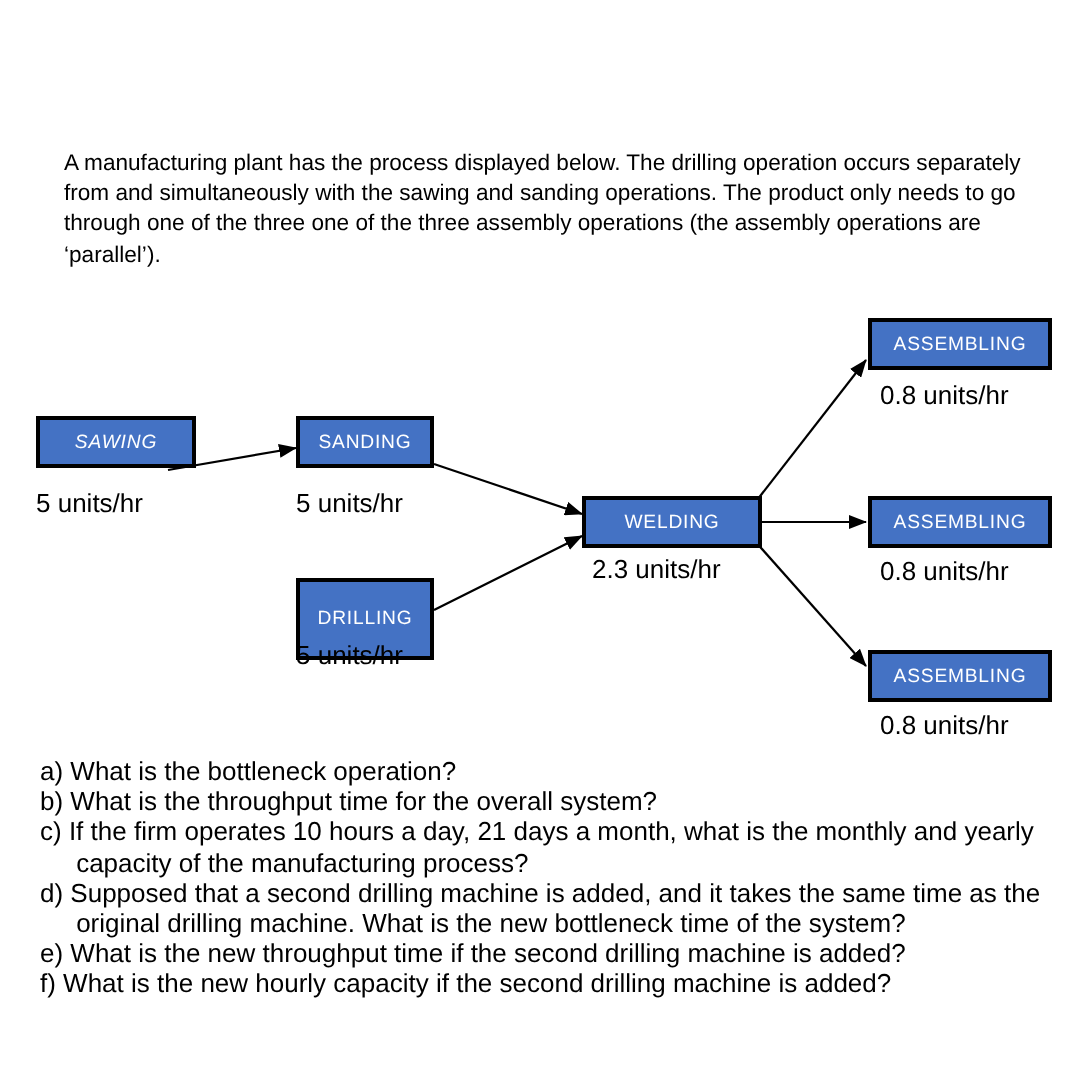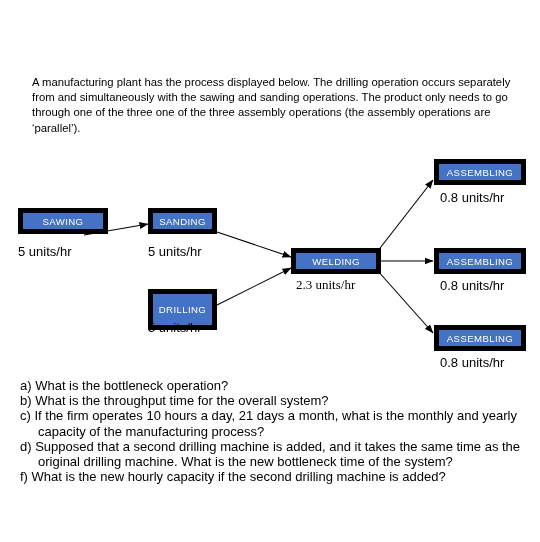--- a/index.html
+++ b/index.html
@@ -41,21 +41,21 @@
     font-size: 13px;
     line-height: 15.2px;
   }
   .questions .q {
     margin: 0;
     white-space: pre-wrap;
   }
   .node {
     position: absolute;
     background: #4472c4;
-    border: 5px solid #000000;
+    border: 2px solid #000000;
     color: #ffffff;
     font-size: 9.6px;
     letter-spacing: 0.4px;
     display: flex;
     align-items: center;
     justify-content: center;
     box-sizing: border-box;
   }
   .caption {
     position: absolute;
@@ -94,39 +94,39 @@
 
     <line x1="217" y1="305" x2="291" y2="268" stroke="#000000" stroke-width="1.1" marker-end="url(#arrowhead)"></line>
 
     <line x1="377" y1="252" x2="433" y2="180" stroke="#000000" stroke-width="1.1" marker-end="url(#arrowhead)"></line>
 
     <line x1="377" y1="261" x2="433" y2="261" stroke="#000000" stroke-width="1.1" marker-end="url(#arrowhead)"></line>
 
     <line x1="377" y1="270" x2="433" y2="333" stroke="#000000" stroke-width="1.1" marker-end="url(#arrowhead)"></line>
   </svg>
 
-  <div class="node" style="left:18px; top:208px; width:90px; height:26px;">
+  <div class="node" style="left:18px; top:208px; width:80px; height:26px;font-style:italic;">
     <span>SAWING</span>
   </div>
   <div class="caption" style="left:18px; top:244px;">5 units/hr</div>
 
   <div class="node" style="left:148px; top:208px; width:69px; height:26px;">
     <span>SANDING</span>
   </div>
   <div class="caption" style="left:148px; top:244px;">5 units/hr</div>
 
   <div class="node" style="left:148px; top:289px; width:69px; height:41px;">
     <span>DRILLING</span>
   </div>
   <div class="caption" style="left:148px; top:320px;">5 units/hr</div>
 
   <div class="node" style="left:291px; top:248px; width:90px; height:26px;">
     <span>WELDING</span>
   </div>
-  <div class="caption" style="left:296px; top:277px;font-family:Liberation Serif, serif;">2.3 units/hr</div>
+  <div class="caption" style="left:296px; top:277px;">2.3 units/hr</div>
 
   <div class="node" style="left:434px; top:159px; width:92px; height:26px;">
     <span>ASSEMBLING</span>
   </div>
   <div class="caption" style="left:440px; top:190px;">0.8 units/hr</div>
 
   <div class="node" style="left:434px; top:248px; width:92px; height:26px;">
     <span>ASSEMBLING</span>
   </div>
   <div class="caption" style="left:440px; top:278px;">0.8 units/hr</div>
@@ -136,16 +136,17 @@
   </div>
   <div class="caption" style="left:440px; top:355px;">0.8 units/hr</div>
 
   <div class="questions">
     <p class="q">a) What is the bottleneck operation?</p>
     <p class="q">b) What is the throughput time for the overall system?</p>
     <p class="q">c) If the firm operates 10 hours a day, 21 days a month, what is the monthly and yearly
      capacity of the manufacturing process?</p>
     <p class="q">d) Supposed that a second drilling machine is added, and it takes the same time as the
      original drilling machine. What is the new bottleneck time of the system?</p>
+    <p class="q">e) What is the new throughput time if the second drilling machine is added?</p>
     <p class="q">f) What is the new hourly capacity if the second drilling machine is added?</p>
   </div>
 
 </div>
 
 </body></html>

